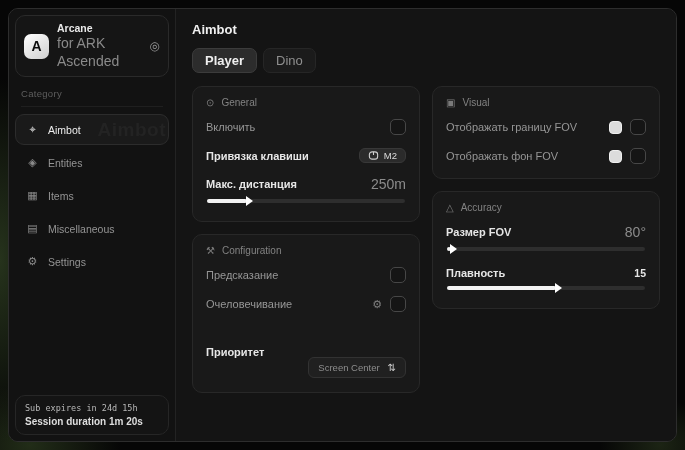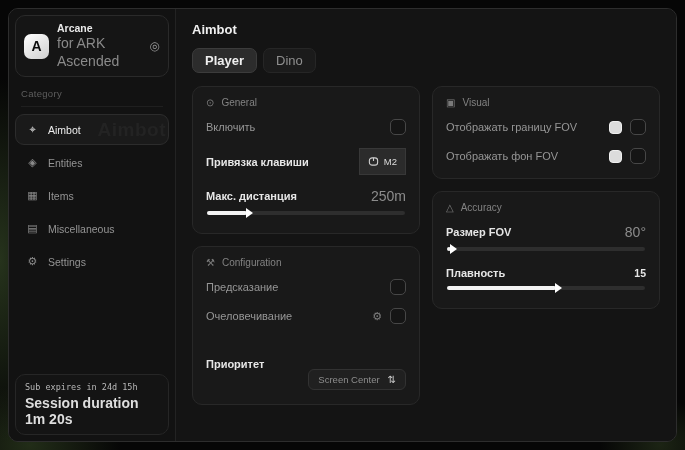--- a/index.html
+++ b/index.html
@@ -70,21 +70,21 @@
     font-size:19px; font-weight:800; color:#232323; pointer-events:none;
     letter-spacing:.5px;
   }
   .side-spacer{ flex:1; }
   .session-box{
     border:1px solid #262626; border-radius:10px;
     padding:7px 9px; background:#141414;
     display:flex; flex-direction:column; gap:3px;margin-top:20px;
   }
   .session-line1{ font-family:"DejaVu Sans Mono", monospace; font-size:8.5px; color:#b8b8b8; }
-  .session-line2{ font-size:14px; font-weight:700; color:#dedede; }
+  .session-line2{ font-size:10px; font-weight:700; color:#dedede; }
   
   .main{ flex:1; padding:13px 16px; background:#141414; overflow:hidden; }
   .page-title{ font-size:13px; font-weight:700; color:#f0f0f0; }
   .tabs{ display:flex; gap:6px; margin-top:11px; }
   .tab{
     font-size:13px; padding:4px 12px; border-radius:7px; cursor:pointer;
     border:1px solid #262626; background:#1b1b1b; color:#8f8f8f;
   }
   .tab.active{ background:#2c2c2c; border-color:#3c3c3c; color:#efefef; font-weight:600; }
   .columns{ display:flex; gap:12px; margin-top:13px; align-items:flex-start; }
@@ -112,22 +112,22 @@
     flex:0 0 16px; cursor:pointer;
   }
   .right-cluster{ display:flex; align-items:center; gap:8px; }
   .swatch{
     width:13px; height:13px; border-radius:4px; background:#dcdcdc;
     border:1px solid #efefef; cursor:pointer;
   }
   .inline-gear{ color:#7e7e7e; font-size:11px; cursor:pointer; }
   .keybind{
     display:flex; align-items:center; gap:5px;
-    background:#2b2b2b; border:1px solid #383838; border-radius:0;
-    padding:7px 8px; font-size:9.5px; color:#dcdcdc; cursor:pointer;
+    background:#2b2b2b; border:1px solid #383838; border-radius:6px;
+    padding:1px 8px; font-size:9.5px; color:#dcdcdc; cursor:pointer;
   }
   .mouse-icon{ display:inline-flex; }
   .select{
     display:flex; align-items:center; gap:8px;
     background:#202020; border:1px solid #323232; border-radius:6px;
     padding:4px 9px; font-size:9.5px; color:#8d8d8d; cursor:pointer;margin-top:32px;
   }
   .select .sel-arrows{ color:#cfcfcf; font-size:10px; }
   .slider{
     position:relative; height:4px; border-radius:2px;

